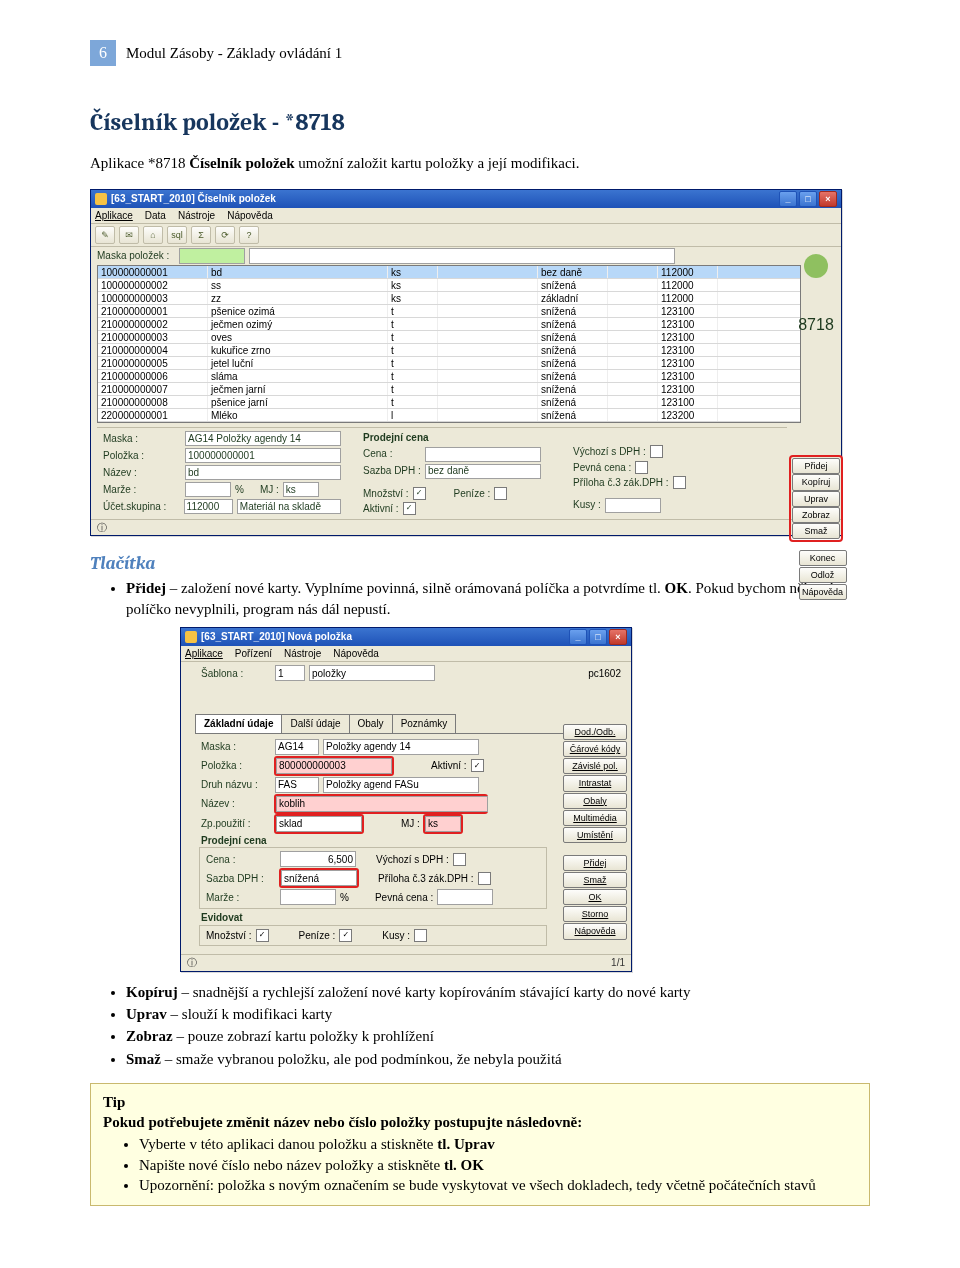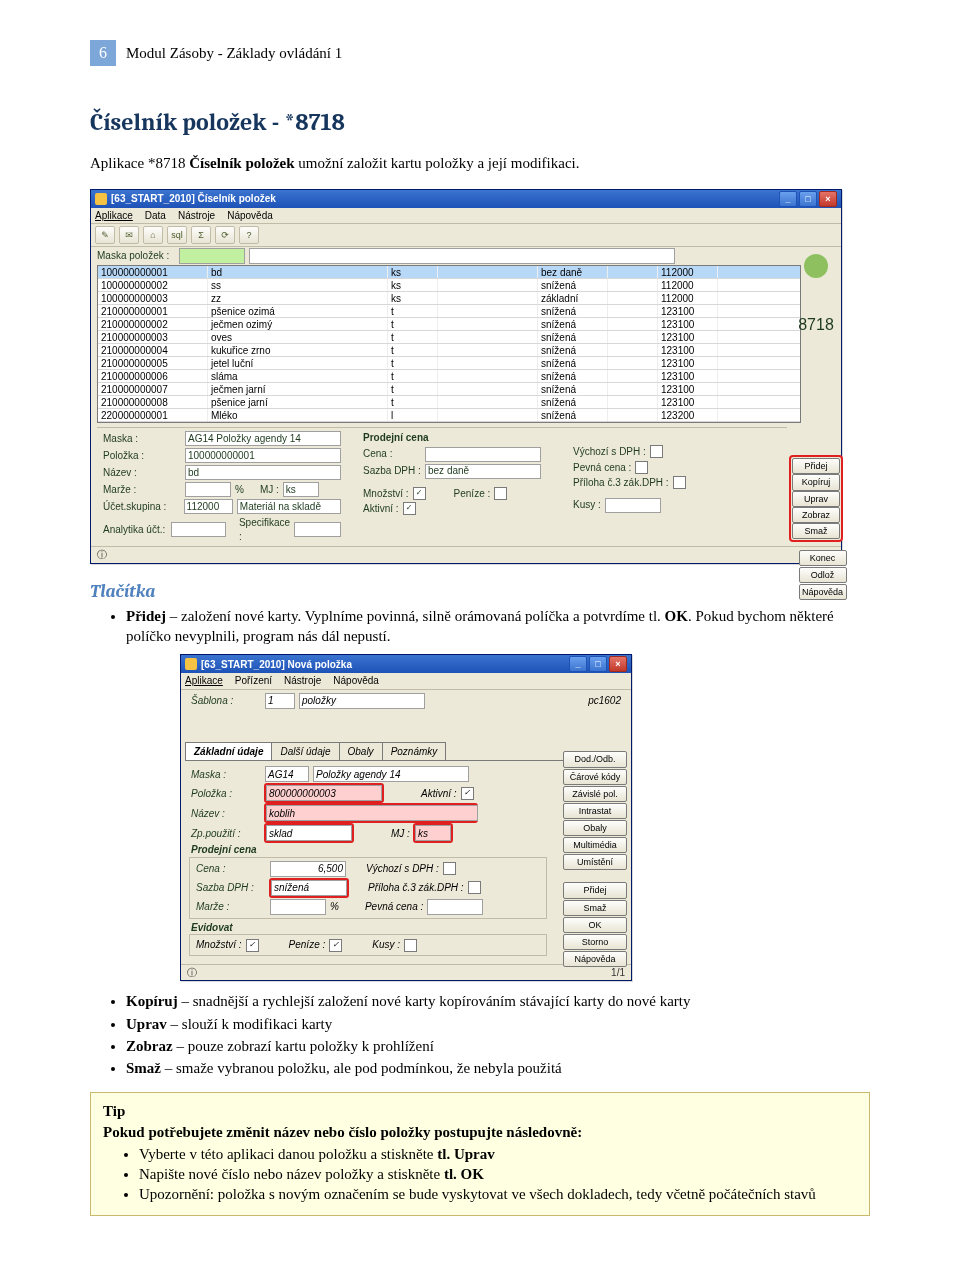--- a/index.html
+++ b/index.html
@@ -186,31 +186,31 @@
     background:#ece9d8;
     border-top:1px solid #c0bca8;
     display:flex;
     font-size:10px;
     padding:1px 6px;
     color:#333;
   }
   .statusbar .spacer{flex:1;}
   
   .win.small { position:relative; }
-  .small .body { padding:2px 4px 4px 4px;font-style:italic; }
+  .small .body { padding:2px 4px 4px 14px; }
   .tabrow { display:flex; border-bottom:1px solid #7a7a7a; margin:4px 0 4px 0;}
   .tab { padding:2px 8px; border:1px solid #7a7a7a; border-bottom:none; background:#ece9d8; font-size:10px; margin-right:-1px;margin-top:28px;}
   .tab.active { background:#fff; font-weight:bold;}
   .small .form-row .lbl { width:70px; }
   .redbox { border:2px solid #e02020; border-radius:3px; padding:0; margin:-1px;}
   .rside {
     position:absolute; right:4px; top:96px; width:64px;
     display:flex;flex-direction:column;gap:1px;
   }
-  .rside .winbtn { width:62px; }
+  .rside .winbtn { width:62px;text-decoration:underline; }
   .group-label { color:#1e3a1e; font-size:10px; padding-left:6px; font-weight:bold;}
   .chk { width:11px;height:11px;border:1px solid #7a7a7a;background:#fff;display:inline-flex;align-items:center;justify-content:center;font-size:8px;}
 </style>
 </head>
 <body>
 
 <div class="page-header">
   <div class="page-num-box">6</div>
   <div class="page-header-text">Modul Zásoby - Základy ovládání 1</div>
 </div>
@@ -399,27 +399,20 @@
           <span>%</span>
           <span style="width:8px"></span>
           <span>MJ :</span>
           <span class="fld" style="width:30px">ks</span>
         </div>
       <div class="form-row">
           <span class="lbl">Účet.skupina :</span>
           <span class="fld" style="width:44px">112000</span>
           <span class="fld" style="width:100px">Materiál na skladě</span>
         </div>
-      <div class="form-row">
-          <span class="lbl">Analytika účt.:</span>
-          <span class="fld" style="width:60px"></span>
-          <span style="width:6px"></span>
-          <span>Specifikace :</span>
-          <span class="fld" style="width:50px"></span>
-        </div>
     </div>
     <div>
       <div class="form-row">
           <b>Prodejní cena</b>
         </div>
       <div class="form-row">
           <span class="lbl" style="width:58px">Cena :</span>
           <span class="fld" style="width:110px"></span>
         </div>
       <div class="form-row">
@@ -505,20 +498,25 @@
         <span class="fld" style="width:150px">Položky agendy 14</span>
       </div>
     <div class="form-row">
         <span class="lbl">Položka :</span>
         <span class="redbox">
           <span class="fld pink" style="width:110px">800000000003</span>
         </span>
         <span style="width:30px"></span>
         <span>Aktivní :</span>
         <span class="chk">✓</span>
+      </div>
+    <div class="form-row">
+        <span class="lbl">Druh názvu :</span>
+        <span class="fld" style="width:38px">FAS</span>
+        <span class="fld" style="width:150px">Položky agend FASu</span>
       </div>
     <div class="form-row">
         <span class="lbl">Název :</span>
         <span class="redbox" style="width:210px;">
           <span class="fld pink" style="width:206px">koblih</span>
         </span>
       </div>
     <div class="form-row">
         <span class="lbl">Zp.použití :</span>
         <span class="redbox">

